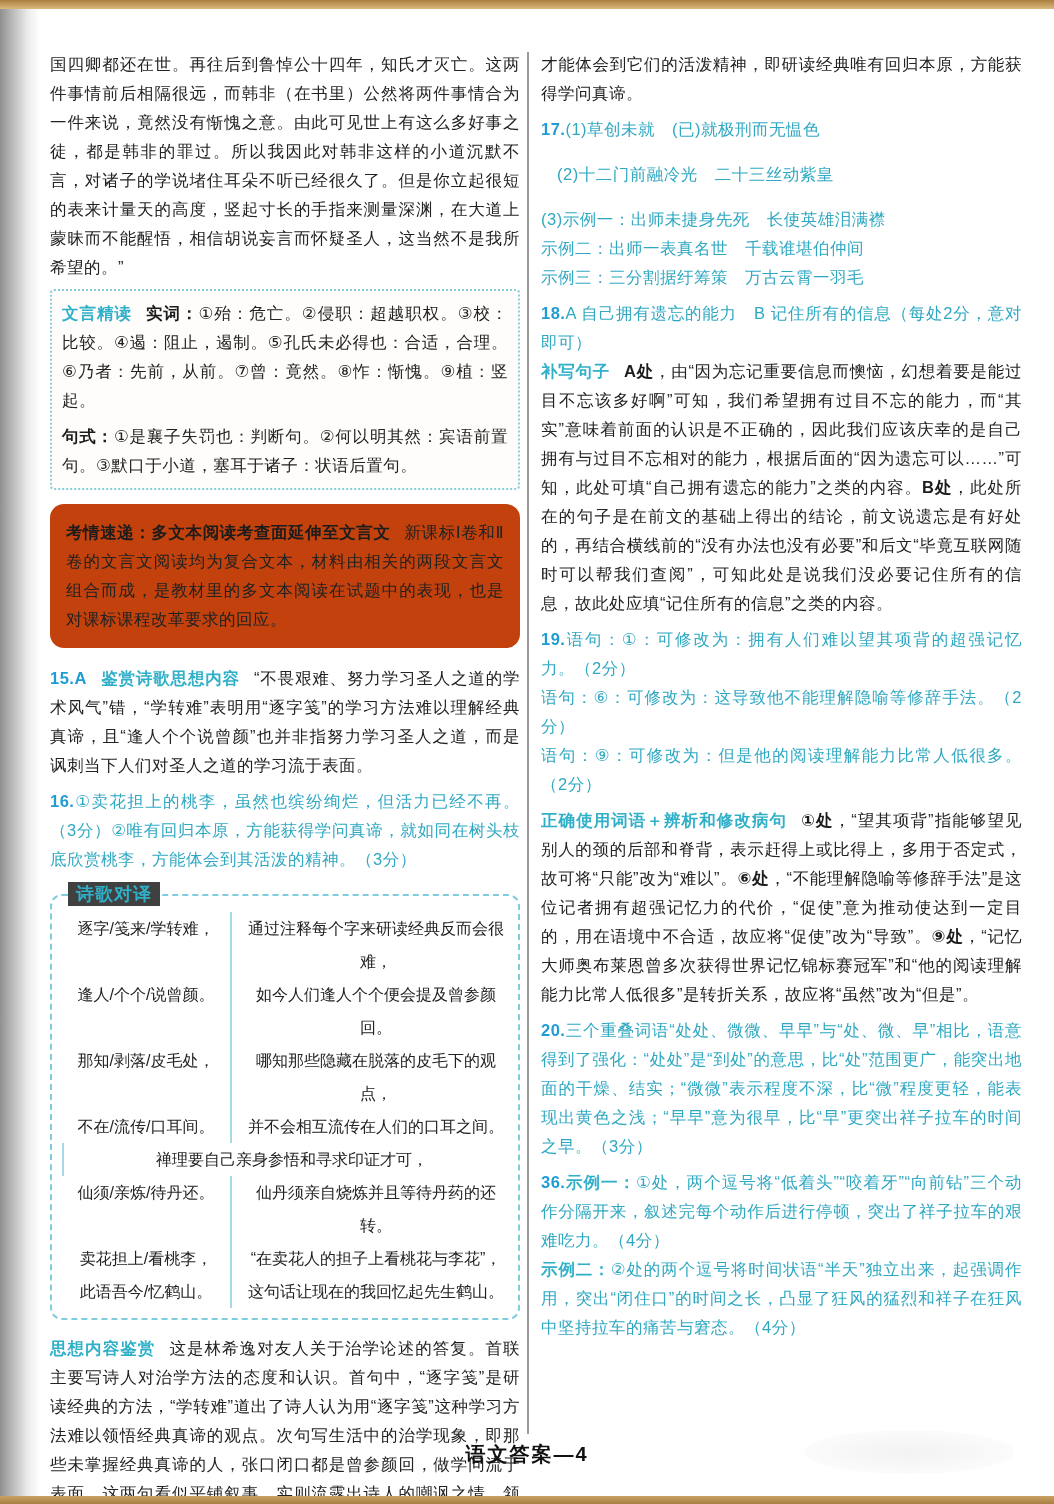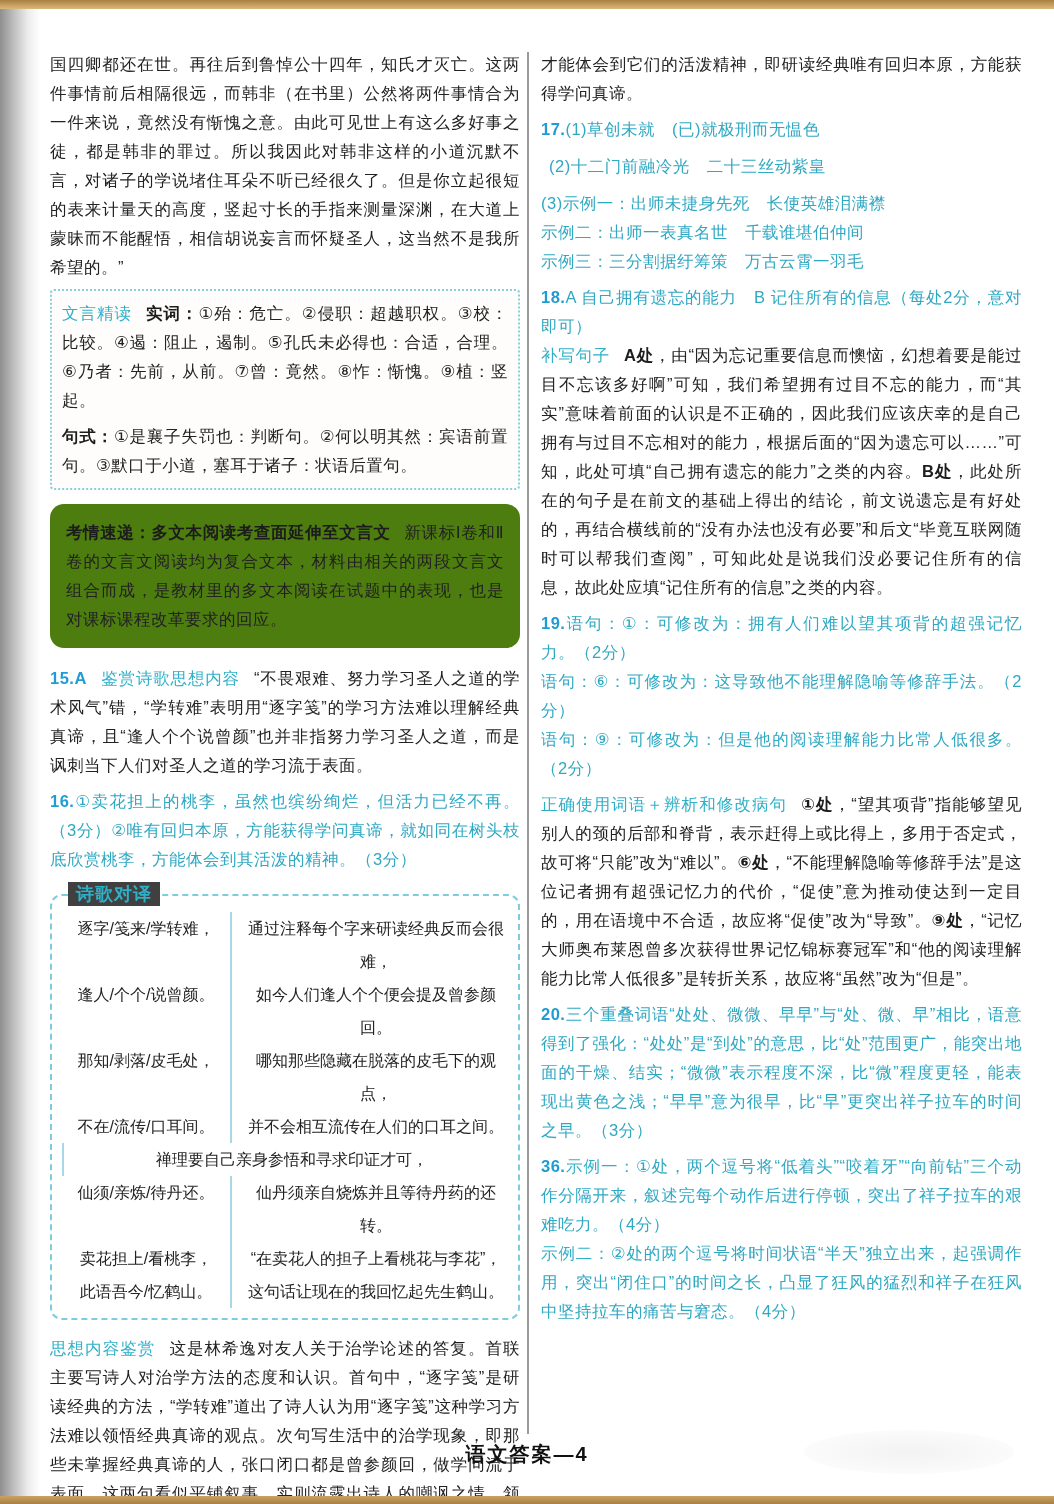--- a/index.html
+++ b/index.html
@@ -16,31 +16,31 @@
     background:linear-gradient(to right,#8f8f8f 0%,#bfbfbf 35%,#ececec 70%,#ffffff 100%);z-index:1;}
   .col-divider{position:absolute;left:527px;top:52px;width:2px;height:1382px;background:#9b9b9b;z-index:2;}
 
   .col{position:absolute;top:50px;z-index:3;}
   .col-left{left:50px;width:470px;}
   .col-right{left:541px;width:481px;}
 
   p{margin:0 0 7px 0;}
   .t{font-size:16.5px;line-height:29px;letter-spacing:0.5px;text-align:justify;}
   .teal{color:#2fa8c2;}
-  .tealb{color:#2fb0c8;font-weight:normal;}
+  .tealb{color:#2fb0c8;font-weight:bold;}
   .num{color:#1f9cd3;font-weight:bold;}
   .b{font-weight:bold;color:#1c1c1c;}
   .tag{margin-right:14px;}
 
   .dotted-box{
     border:2px dotted #88cede;border-radius:4px;
     padding:8px 10px;margin:4px 0 14px 0;background:#fffdfb;
   }
   .info-box{
-    background:#4d7c0f;border-radius:14px;
+    background:#c2410c;border-radius:14px;
     padding:14px 16px;margin:8px 0 16px 0;
   }
   .poem-box{
     position:relative;border:2px dashed #7ecddd;border-radius:12px;
     padding:16px 10px 10px 10px;margin:20px 0 14px 0;
   }
   .poem-label{
     position:absolute;top:-14px;left:16px;background:#404040;
     padding:0 8px;font-size:18px;font-weight:bold;color:#2fb0c8;letter-spacing:1px;
   }
@@ -134,21 +134,21 @@
 
 </div>
 
 <div class="col col-right">
 
   <p class="t">才能体会到它们的活泼精神，即研读经典唯有回归本原，方能获得学问真谛。</p>
 
   <p class="t" style="margin:0;">
     <span class="num">17.</span><span class="teal">(1)草创未就　(已)就极刑而无愠色</span>
   </p>
-  <p class="t teal" style="margin:8px;">(2)十二门前融冷光　二十三丝动紫皇</p>
+  <p class="t teal" style="margin:16px;">(2)十二门前融冷光　二十三丝动紫皇</p>
   <p class="t teal" style="margin:0;">(3)示例一：出师未捷身先死　长使英雄泪满襟</p>
   <p class="t teal" style="margin:0;">示例二：出师一表真名世　千载谁堪伯仲间</p>
   <p class="t teal">示例三：三分割据纡筹策　万古云霄一羽毛</p>
 
   <p class="t" style="margin:0;">
     <span class="num">18.</span><span class="teal">A 自己拥有遗忘的能力　B 记住所有的信息（每处2分，意对即可）</span>
   </p>
 
   <p class="t">
     <span class="tealb tag">补写句子</span><span class="b">A处</span><span>，由“因为忘记重要信息而懊恼，幻想着要是能过目不忘该多好啊”可知，我们希望拥有过目不忘的能力，而“其实”意味着前面的认识是不正确的，因此我们应该庆幸的是自己拥有与过目不忘相对的能力，根据后面的“因为遗忘可以……”可知，此处可填“自己拥有遗忘的能力”之类的内容。</span><span class="b">B处</span><span>，此处所在的句子是在前文的基础上得出的结论，前文说遗忘是有好处的，再结合横线前的“没有办法也没有必要”和后文“毕竟互联网随时可以帮我们查阅”，可知此处是说我们没必要记住所有的信息，故此处应填“记住所有的信息”之类的内容。</span>

